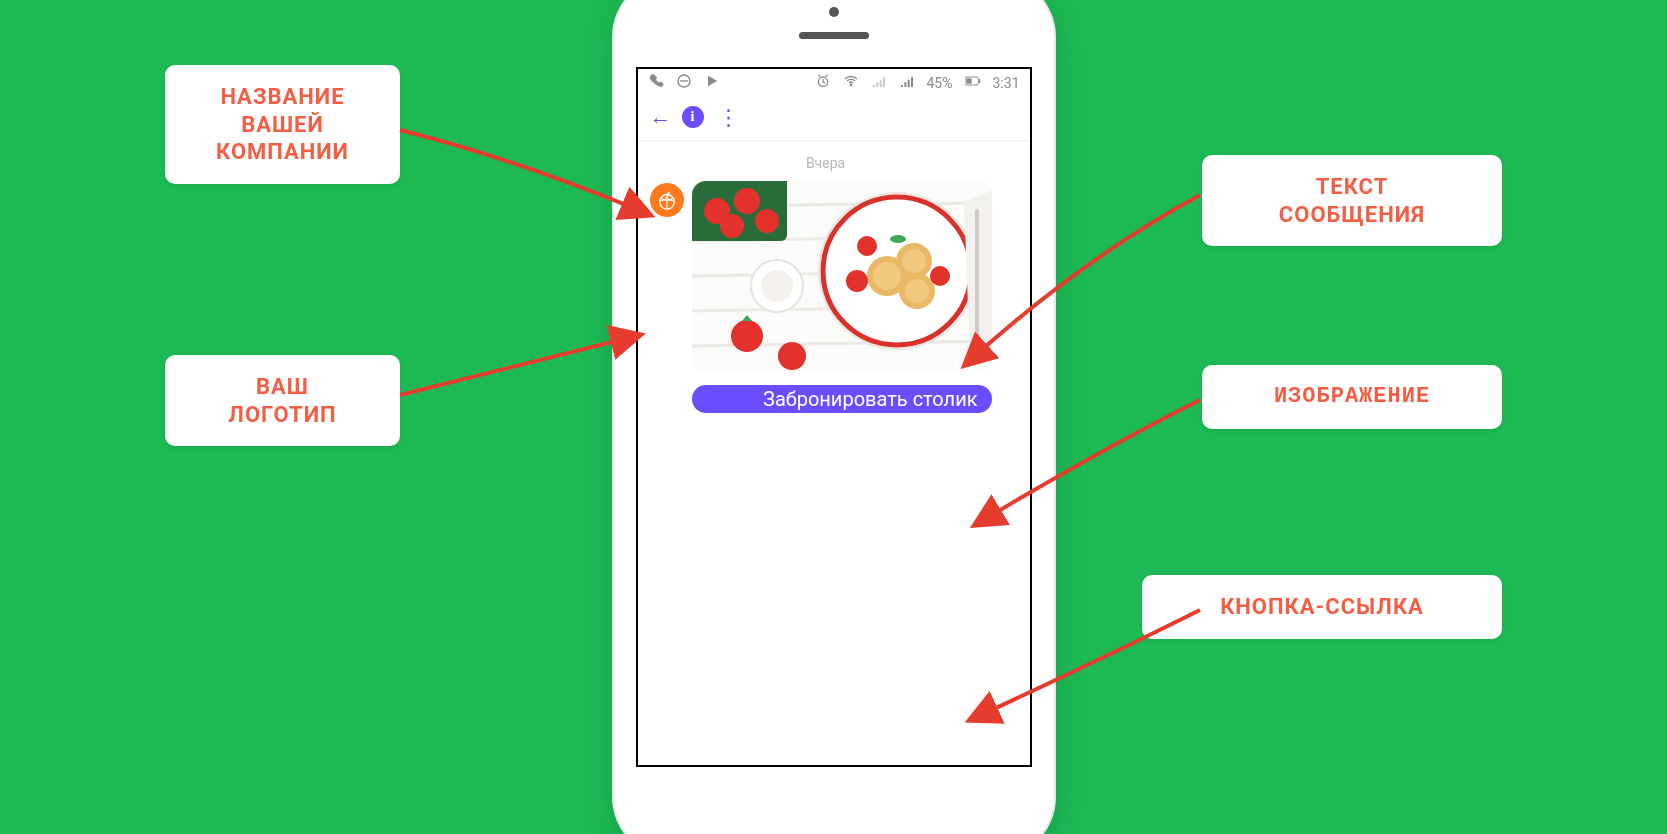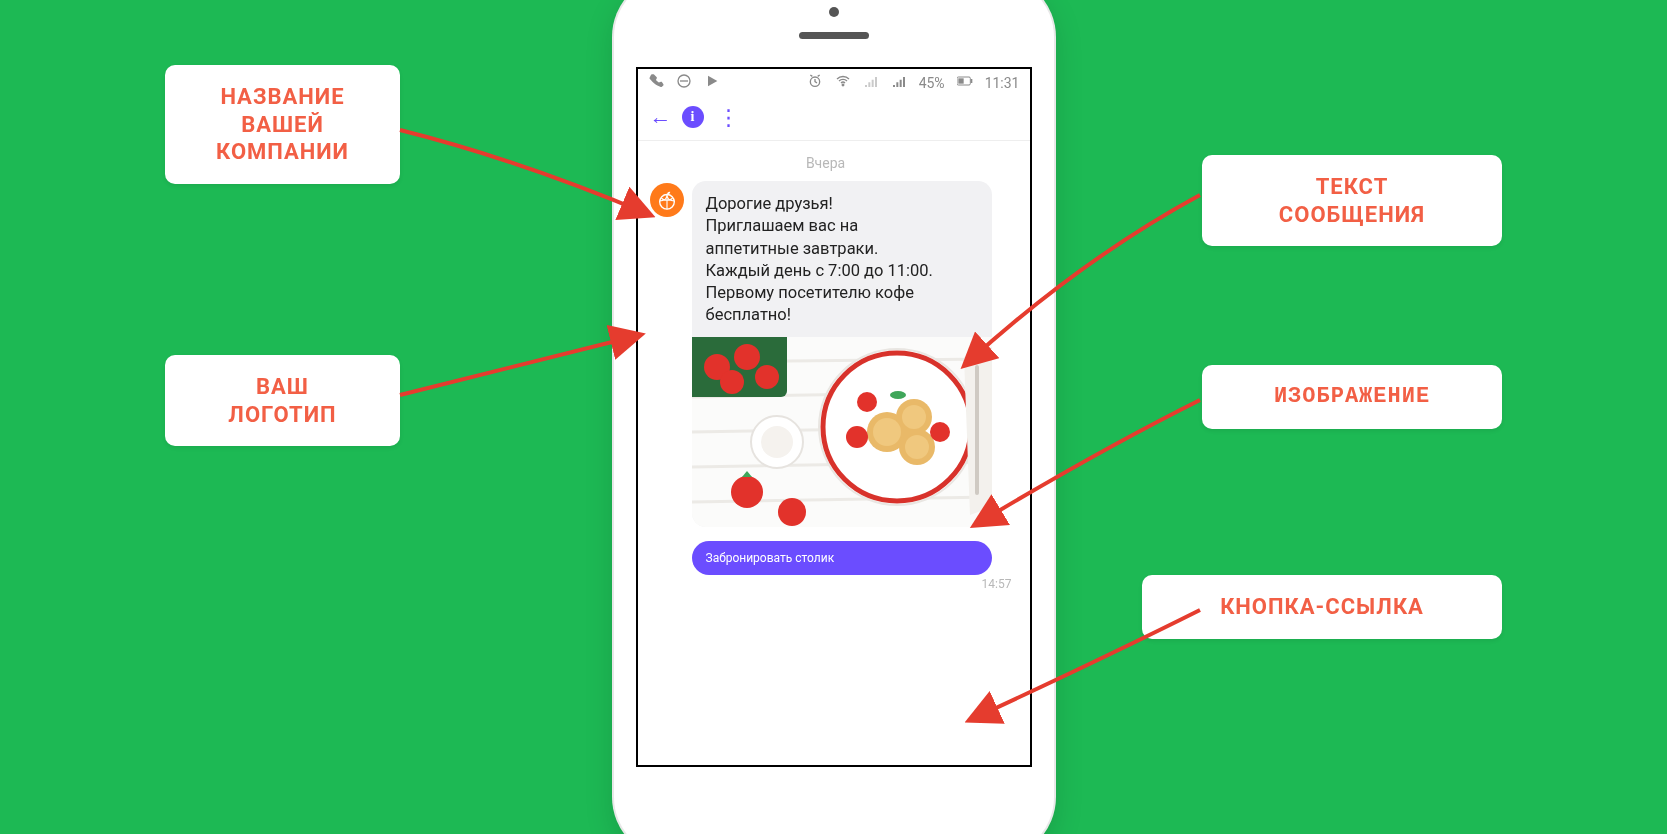--- a/index.html
+++ b/index.html
@@ -152,24 +152,24 @@
     text-align: right;
     color: #b8b8b8;
     font-size: 12px;
     padding: 2px 18px 0 0;
   }
 
   .cta {
     margin: 8px 12px 0 54px;
     background: #6b4dff;
     color: #fff;
-    text-align: left;
-    padding: 10px 14px;
+    text-align: right;
+    padding: 2px 14px;
     border-radius: 20px;
-    font-size: 12px;
+    font-size: 20px;
     max-width: 300px;
   }
 
   
   .arrows {
     position: absolute;
     inset: 0;
     pointer-events: none;
   }
 </style>
@@ -232,47 +232,41 @@
             </svg>
         </span>
         <span class="sb-text">45%</span>
         <span>
           <svg viewBox="0 0 24 14" width="18" height="12">
               <rect x="0" y="1" width="20" height="12" rx="2" fill="none" stroke="#8a8a8a" stroke-width="1.5"></rect>
               <rect x="2" y="3" width="8" height="8" fill="#8a8a8a"></rect>
               <rect x="21" y="4" width="2" height="6" fill="#8a8a8a"></rect>
             </svg>
         </span>
-        <span class="sb-text">11:31</span>
+        <span class="sb-text">3:31</span>
       </div>
     </div>
 
     <div class="chathead">
       <span class="back">←</span>
       <span class="info">i</span>
       <span class="dots">⋮</span>
     </div>
 
     <div class="datelabel">Вчера</div>
 
     <div class="msgrow">
       <div class="avatar">
         <svg viewBox="0 0 24 24">
           <circle cx="12" cy="14" r="8" fill="none" stroke="#fff" stroke-width="1.5"></circle>
           <path d="M12 6c0 4 3 7 8 7M12 6c0 4-3 7-8 7M12 6v16M6 10c2 3 10 3 12 0" fill="none" stroke="#fff" stroke-width="1.2"></path>
           <path d="M12 6c0-2 1.5-3.5 3.5-3 0 1.8-1.5 3-3.5 3z" fill="#fff"></path>
         </svg>
       </div>
       <div class="bubble">
-        <div class="text">Дорогие друзья!
-Приглашаем вас на
-аппетитные завтраки.
-Каждый день с 7:00 до 11:00.
-Первому посетителю кофе
-бесплатно!</div>
         <div class="img">
           <svg viewBox="0 0 300 190" width="100%" height="100%" preserveAspectRatio="xMidYMid slice">
 
             <rect width="300" height="190" fill="#fbfbfa"></rect>
             <g stroke="#eceae6" stroke-width="3">
               <line x1="0" y1="25" x2="300" y2="22"></line>
               <line x1="0" y1="60" x2="300" y2="55"></line>
               <line x1="0" y1="95" x2="300" y2="90"></line>
               <line x1="0" y1="130" x2="300" y2="125"></line>
               <line x1="0" y1="165" x2="300" y2="160"></line>
@@ -309,21 +303,20 @@
             <circle cx="85" cy="105" r="16" fill="#f5f2ee"></circle>
 
             <polygon points="272,20 300,10 300,170 278,178" fill="#f3f1ed"></polygon>
             <rect x="283" y="28" width="4" height="130" rx="2" fill="#cfcac3"></rect>
           </svg>
         </div>
       </div>
     </div>
 
     <div class="cta">Забронировать столик</div>
-    <div class="timestamp">14:57</div>
 
   </div>
 </div>
 
 <svg class="arrows" width="1667" height="834">
   <defs>
     <marker id="ah" viewBox="0 0 12 12" refX="10" refY="6" markerWidth="9" markerHeight="9" orient="auto-start-reverse">
       <path d="M 0 0 L 12 6 L 0 12 z" fill="#e53c2e"></path>
     </marker>
   </defs>

